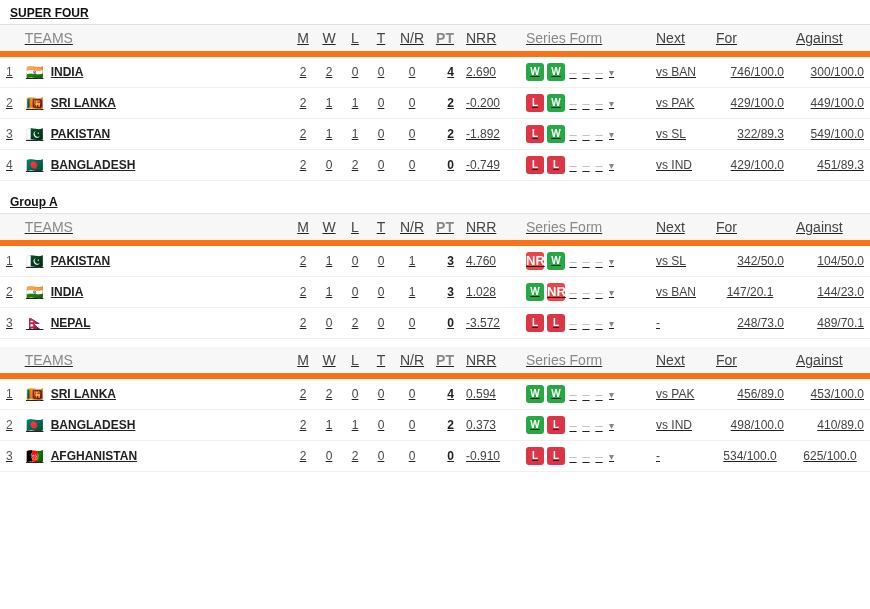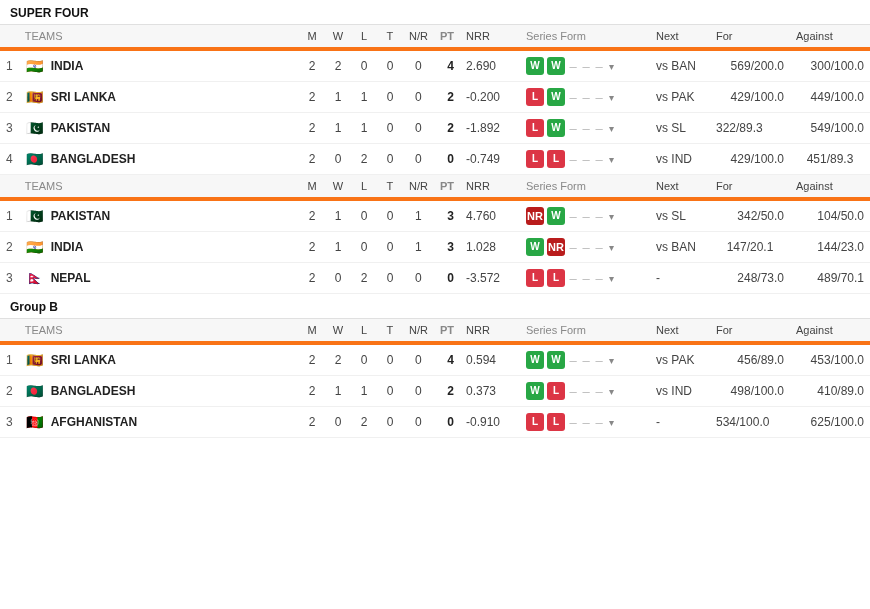--- a/index.html
+++ b/index.html
@@ -4,43 +4,44 @@
   <style>
     * { box-sizing: border-box; margin: 0; padding: 0; }
     body {
       font-family: Arial, sans-serif;
       font-size: 12px;
       background: #fff;
       color: #222;
       width: 870px;
     }
     .section {
-      margin-bottom: 0;
+      margin-bottom: 8px;
+      text-decoration: underline;
     }
     .section-title {
       font-weight: bold;
       font-size: 12px;
       padding: 6px 10px 4px 10px;
       color: #111;
       border-bottom: 1px solid #e0e0e0;
     }
     table {
       width: 100%;
       border-collapse: collapse;
     }
     thead tr {
       background: #f7f7f7;
     }
     th {
       font-weight: normal;
-      font-size: 11px;
+      font-size: 14px;
       color: #888;
       text-align: left;
       padding: 5px 6px;
-      border-bottom: 4px solid #f97316;
+      border-bottom: 6px solid #f97316;
       white-space: nowrap;
     }
     td {
       padding: 6px 6px;
       border-bottom: 1px solid #f0f0f0;
       font-size: 12px;
       white-space: nowrap;
       vertical-align: middle;
     }
     .col-pos { width: 18px; color: #555; }
@@ -73,21 +74,21 @@
       height: 18px;
       border-radius: 3px;
       color: #fff;
       font-weight: bold;
       font-size: 10px;
       text-align: center;
       line-height: 18px;
     }
     .badge-w { background: #28a745; }
     .badge-l { background: #dc3545; }
-    .badge-nr { background: #b91c1c; font-size: 11px; }
+    .badge-nr { background: #ef4444; font-size: 13px; }
     .form-cell {
       display: flex;
       align-items: center;
       gap: 3px;
     }
     .form-dash {
       color: #bbb;
       font-size: 13px;
       display: inline-block;
       width: 10px;
@@ -145,21 +146,21 @@
       <div class="form-cell">
         <span class="badge badge-w">W</span>
                 <span class="badge badge-w">W</span>
                 <span class="form-dash">–</span>
                 <span class="form-dash">–</span>
                 <span class="form-dash">–</span>
         <span class="chevron">▾</span>
       </div>
     </td>
             <td class="col-next">vs BAN</td>
-            <td class="col-for" style="text-align:right">569/200.0</td>
+            <td class="col-for" style="text-align:right">746/100.0</td>
             <td class="col-against" style="text-align:right">300/100.0</td>
           </tr>
           <tr>
             <td class="col-pos">2</td>
             <td class="col-team">
       <div class="team-cell">
         <span class="flag">🇱🇰</span>
         <span>SRI LANKA</span>
       </div>
     </td>
@@ -203,21 +204,21 @@
       <div class="form-cell">
         <span class="badge badge-l">L</span>
                 <span class="badge badge-w">W</span>
                 <span class="form-dash">–</span>
                 <span class="form-dash">–</span>
                 <span class="form-dash">–</span>
         <span class="chevron">▾</span>
       </div>
     </td>
             <td class="col-next">vs SL</td>
-            <td class="col-for" style="text-align:left">322/89.3</td>
+            <td class="col-for" style="text-align:right">322/89.3</td>
             <td class="col-against" style="text-align:right">549/100.0</td>
           </tr>
           <tr>
             <td class="col-pos">4</td>
             <td class="col-team">
       <div class="team-cell">
         <span class="flag">🇧🇩</span>
         <span>BANGLADESH</span>
       </div>
     </td>
@@ -233,26 +234,27 @@
         <span class="badge badge-l">L</span>
                 <span class="badge badge-l">L</span>
                 <span class="form-dash">–</span>
                 <span class="form-dash">–</span>
                 <span class="form-dash">–</span>
         <span class="chevron">▾</span>
       </div>
     </td>
             <td class="col-next">vs IND</td>
             <td class="col-for" style="text-align:right">429/100.0</td>
-            <td class="col-against" style="text-align:center">451/89.3</td>
+            <td class="col-against" style="text-align:right">451/89.3</td>
           </tr>
         </tbody>
       </table>
     </div>
     <div class="section">
+      <div class="section-title">Group A</div>
       <table>
         <thead>
           <tr>
             <th class="col-pos"></th>
             <th class="col-team">TEAMS</th>
             <th class="col-num">M</th>
             <th class="col-num">W</th>
             <th class="col-num">L</th>
             <th class="col-num">T</th>
             <th class="col-num">N/R</th>
@@ -349,21 +351,20 @@
       </div>
     </td>
             <td class="col-next">-</td>
             <td class="col-for" style="text-align:right">248/73.0</td>
             <td class="col-against" style="text-align:right">489/70.1</td>
           </tr>
         </tbody>
       </table>
     </div>
     <div class="section">
-      <div class="section-title">Group B</div>
       <table>
         <thead>
           <tr>
             <th class="col-pos"></th>
             <th class="col-team">TEAMS</th>
             <th class="col-num">M</th>
             <th class="col-num">W</th>
             <th class="col-num">L</th>
             <th class="col-num">T</th>
             <th class="col-num">N/R</th>
@@ -453,19 +454,19 @@
       <div class="form-cell">
         <span class="badge badge-l">L</span>
                 <span class="badge badge-l">L</span>
                 <span class="form-dash">–</span>
                 <span class="form-dash">–</span>
                 <span class="form-dash">–</span>
         <span class="chevron">▾</span>
       </div>
     </td>
             <td class="col-next">-</td>
-            <td class="col-for" style="text-align:left">534/100.0</td>
-            <td class="col-against" style="text-align:right">625/100.0</td>
+            <td class="col-for" style="text-align:center">534/100.0</td>
+            <td class="col-against" style="text-align:center">625/100.0</td>
           </tr>
         </tbody>
       </table>
     </div>
   </div>
 
 </body></html>

